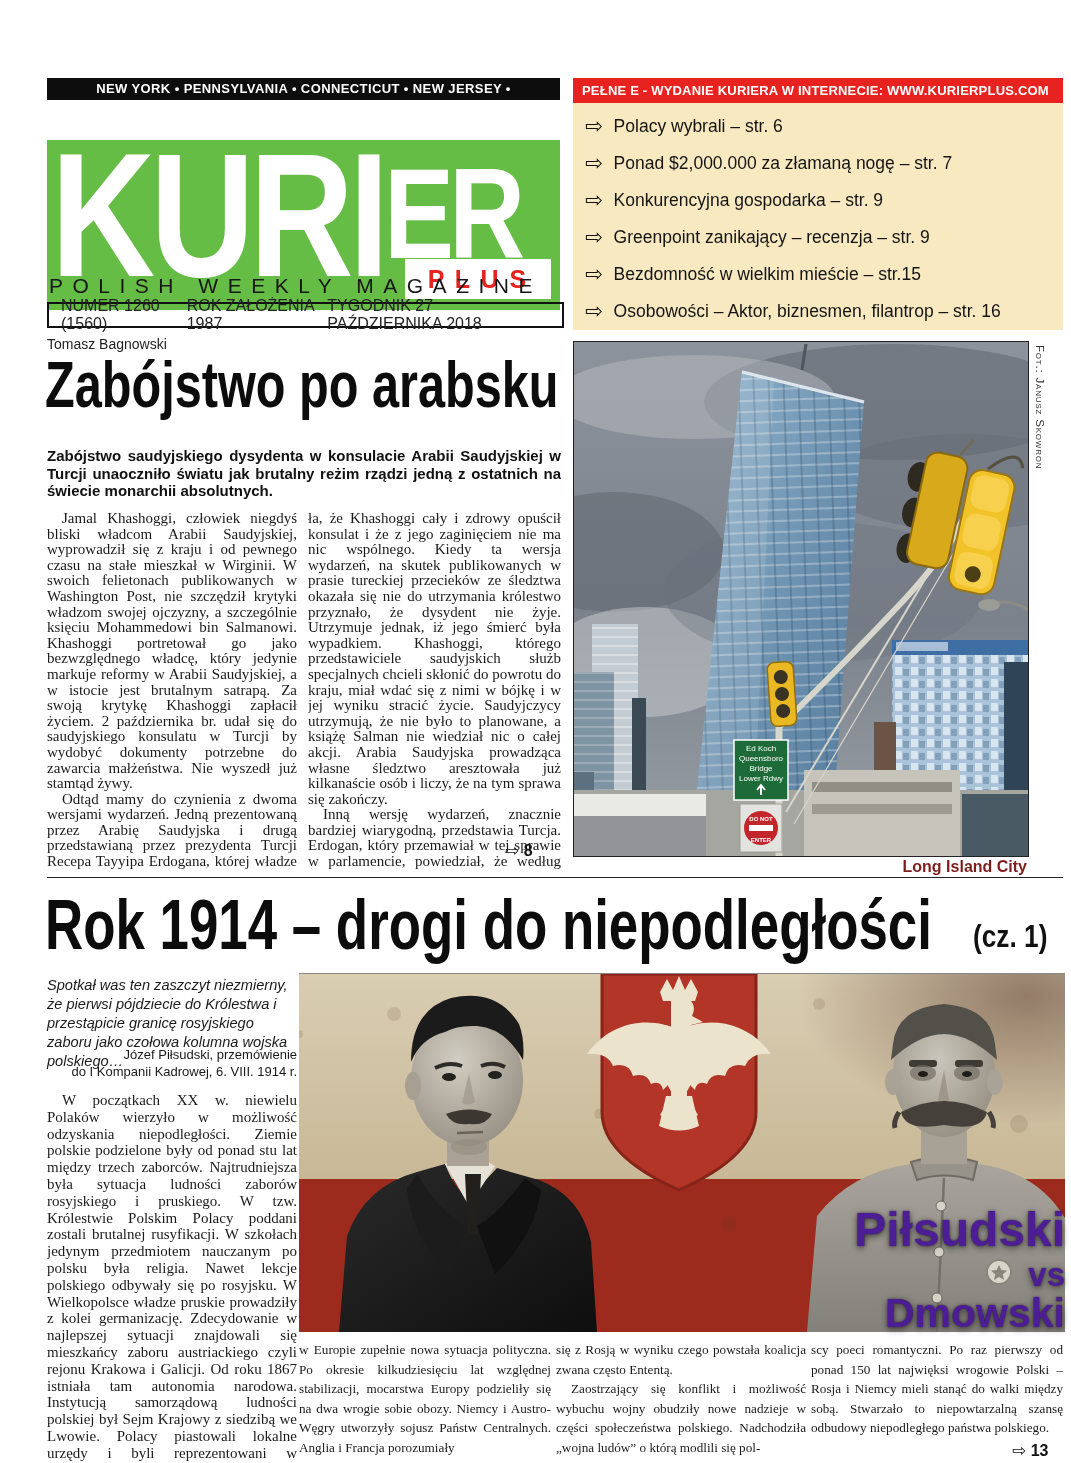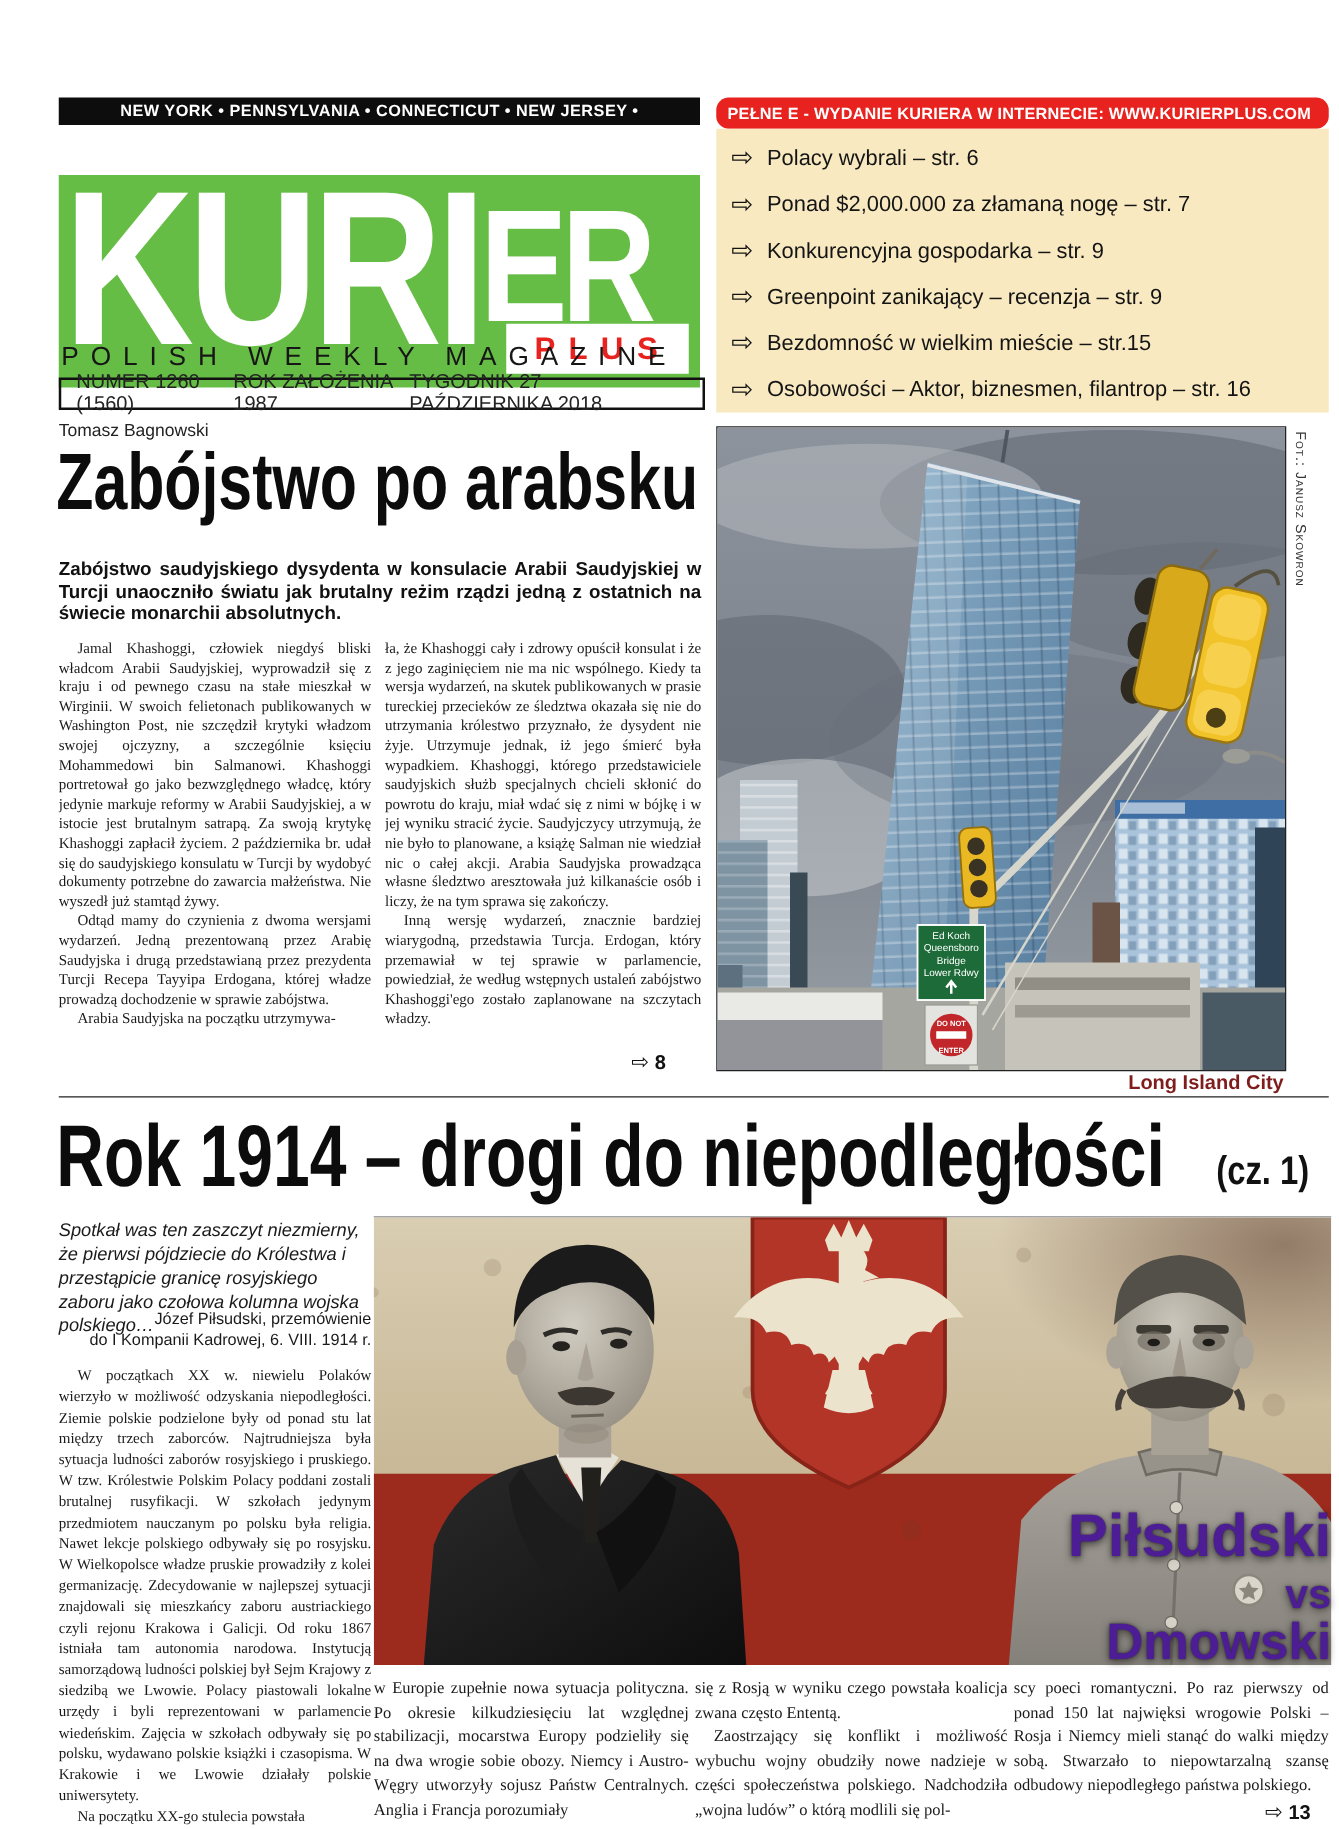--- a/index.html
+++ b/index.html
@@ -1,32 +1,32 @@
 <!DOCTYPE html>
 <html><head>
 <meta charset="utf-8">
 <style>
   html,body{margin:0;padding:0;background:#fff;}
   #page{position:relative;width:1071px;height:1463px;background:#fff;overflow:hidden;
         font-family:"Liberation Sans",sans-serif;color:#111;}
   .abs{position:absolute;}
-  .serif{font-family:"Liberation Serif",serif;font-size:12px;line-height:15.6px;
+  .serif{font-family:"Liberation Serif",serif;font-size:15px;line-height:15.6px;
          text-align:justify;color:#1a1a1a;overflow:hidden;}
   .serif p{margin:0;}
   .serif p.ind{text-indent:15px;}
   .statesbar{background:#0d0d0d;color:#fff;font-weight:bold;font-size:13px;
              letter-spacing:.4px;text-align:center;line-height:22px;}
   .logo-box{background:#66bd45;overflow:hidden;}
   .logo-kuri{font-weight:bold;color:#fff;letter-spacing:-6px;}
   .plusbox{background:#fff;color:#e8231f;font-weight:bold;text-align:center;}
   .tagline{font-size:21px;letter-spacing:9.5px;color:#161616;white-space:nowrap;}
   .issuebox{border:2px solid #111;font-size:16px;color:#222;display:flex;
             justify-content:space-between;align-items:center;padding:0 12px;}
   .redbar{background:#e8231f;color:#fff;font-weight:bold;font-size:13px;
-          line-height:25px;padding-left:9px;letter-spacing:.2px;border-radius:10px;}
+          line-height:25px;padding-left:9px;letter-spacing:.2px;}
   .creambox{background:#f8e9c1;}
   .tocitem{display:flex;align-items:center;gap:11px;height:37px;padding-left:12px;
            font-size:17.5px;color:#141414;}
   .tocarrow{font-size:21px;line-height:1;color:#111;
             font-family:"DejaVu Sans",sans-serif;}
   .headline{font-weight:bold;color:#0c0c0c;white-space:nowrap;
             transform-origin:left bottom;}
   .lead{font-weight:bold;font-size:15px;line-height:17.5px;text-align:justify;color:#111;}
   .author{font-size:14px;color:#222;}
   .jump{font-weight:bold;font-size:16px;color:#111;}

